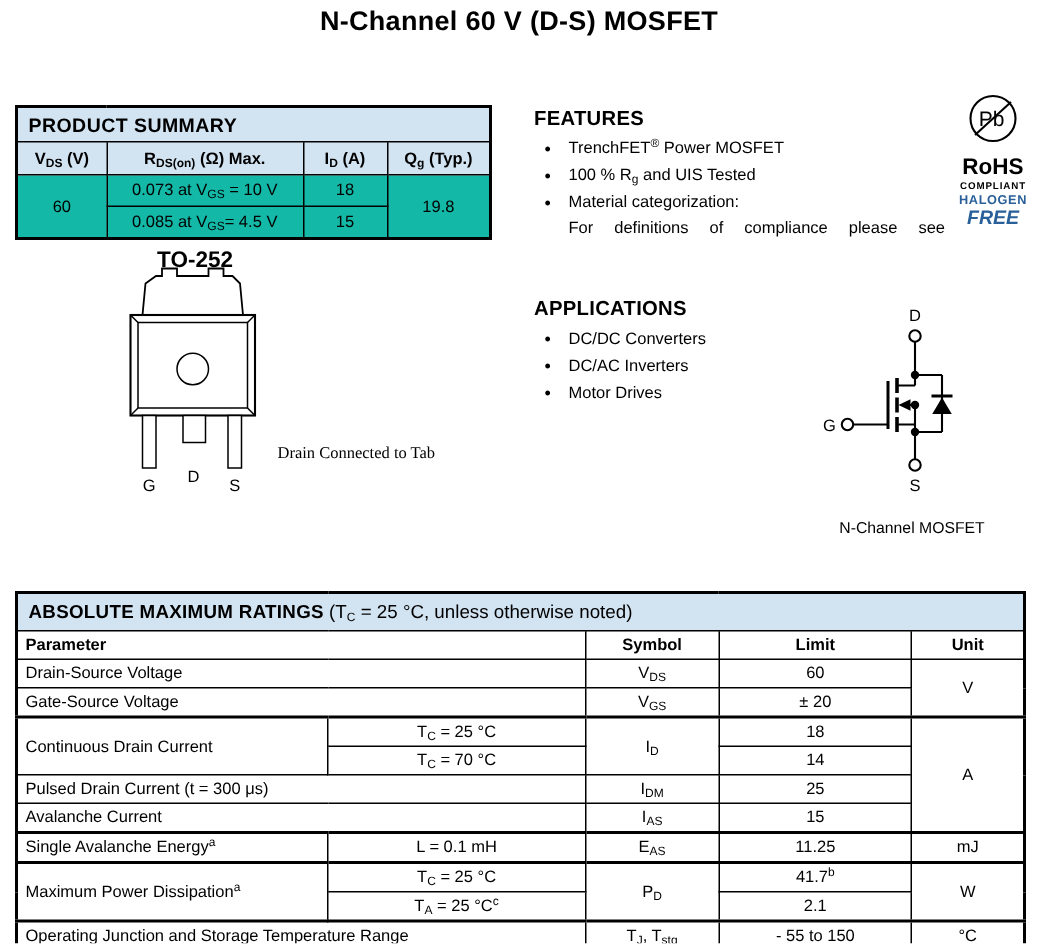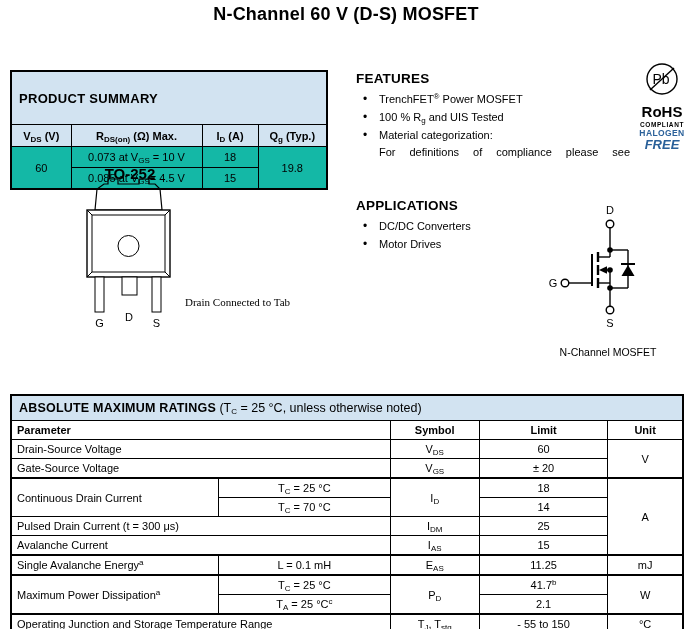--- a/index.html
+++ b/index.html
@@ -11,21 +11,21 @@
 
   sub{font-size:8px;line-height:0;position:relative;top:2px;vertical-align:baseline;}
   sup{font-size:8px;line-height:0;position:relative;top:-4px;vertical-align:baseline;}
 
   
   .ps-table{position:absolute;left:10px;top:70px;width:316px;border-collapse:collapse;
             border:2px solid #000;table-layout:fixed;}
   .ps-table th,.ps-table td{border:1px solid #000;font-size:11px;text-align:center;
             padding:2px 3px;background:#14b8a6;}
   .ps-table .caption{background:#d2e3f1;text-align:left;font-size:13px;
-            font-weight:bold;padding:18px 7px;height:16px;letter-spacing:0.3px;}
+            font-weight:bold;padding:3px 7px;height:16px;letter-spacing:0.3px;}
   .ps-table .head th{background:#d2e3f1;font-weight:bold;height:17px;}
   .ps-table td{height:16px;}
 
   
   .features{position:absolute;left:356px;top:57px;width:278px;}
   .apps{position:absolute;left:356px;top:184px;width:230px;}
   .sec-title{font-size:13.5px;font-weight:bold;margin:14px 0 7px 0;letter-spacing:0.2px;}
   .blist{list-style:none;margin:0;padding:0;font-size:11px;}
   .blist li{position:relative;padding-left:23px;margin-bottom:5px;line-height:13px;}
   .blist li::before{content:"\2022";position:absolute;left:7px;top:0;font-size:12px;}
@@ -148,20 +148,21 @@
     <text x="19.5" y="149" text-anchor="middle" font-size="11">G</text>
     <text x="49" y="143" text-anchor="middle" font-size="11">D</text>
     <text x="76.5" y="149" text-anchor="middle" font-size="11">S</text>
   </svg>
   <div class="pkg-note">Drain Connected to Tab</div>
 
   <div class="apps">
     <h2 class="sec-title">APPLICATIONS</h2>
     <ul class="blist">
       <li>DC/DC Converters</li>
+      <li>DC/AC Inverters</li>
       <li>Motor Drives</li>
     </ul>
   </div>
 
   <svg class="sym-svg" width="110" height="132" viewBox="0 0 110 132">
     <text x="65" y="12" text-anchor="middle" font-size="11">D</text>
     <circle cx="65" cy="22" r="3.8" fill="#fff" stroke="#000" stroke-width="1.4"></circle>
     <line x1="65" y1="26" x2="65" y2="55" stroke="#000" stroke-width="1.4"></line>
     <circle cx="65" cy="48" r="2.8" fill="#000"></circle>
 

